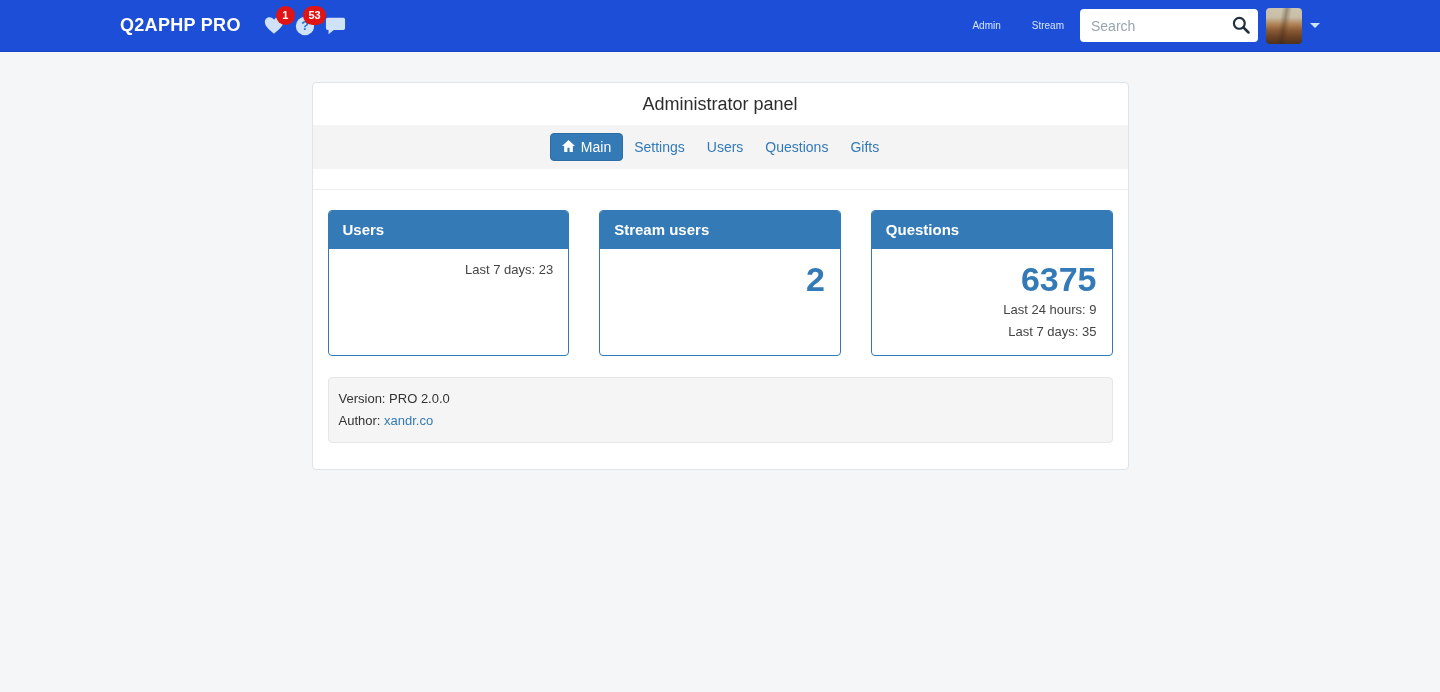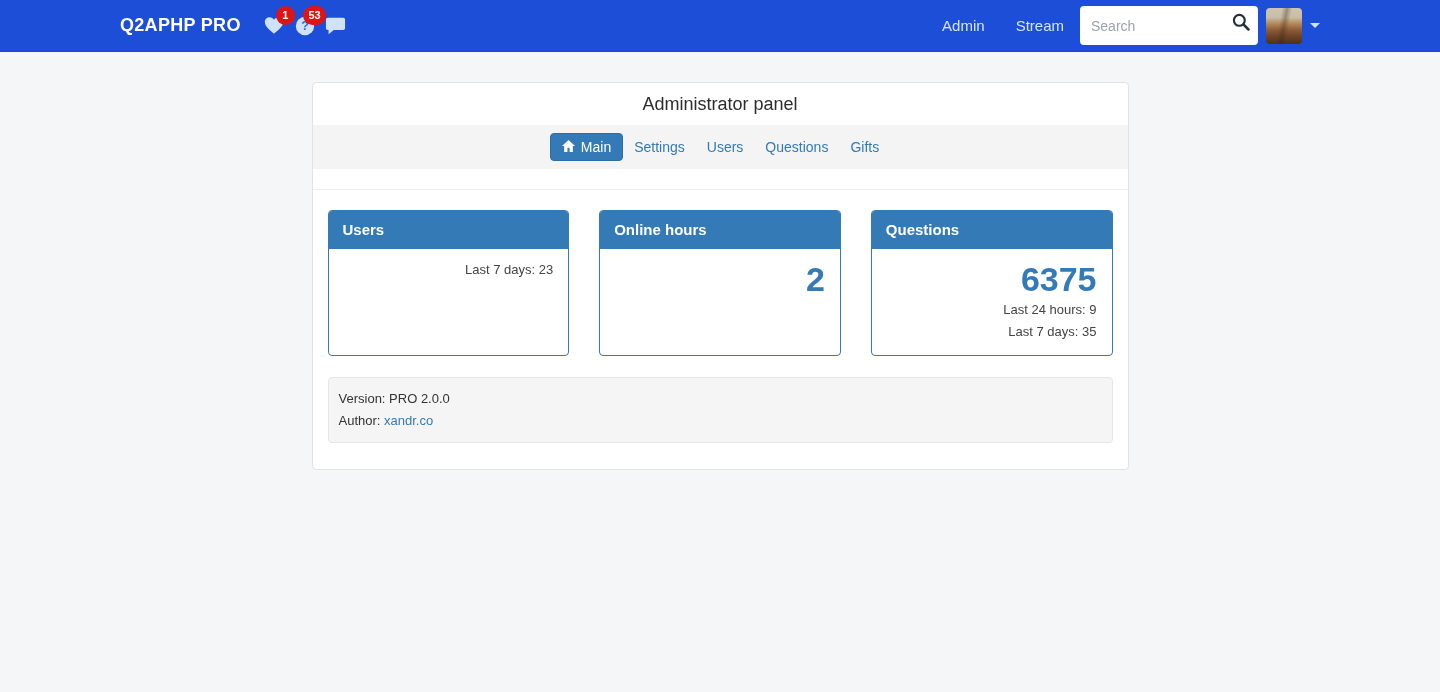--- a/index.html
+++ b/index.html
@@ -64,30 +64,30 @@
     text-align:center;
     border-radius:10px;
   }
   .nav-right {
     margin-left:auto;
     display:flex;
     align-items:center;
   }
   .nav-link {
     color:#d4e5fa;
-    font-size:15px;
+    font-size:10px;
     text-decoration:none;
     cursor:pointer;
     margin-right:31px;
   }
   .nav-link:last-of-type { margin-right:16px; }
   .search-box {
     position:relative;
     width:178px;
-    height:39px;
+    height:33px;
   }
   .search-box input {
     width:100%;
     height:100%;
     border:none;
     border-radius:4px;
     padding:0 32px 0 11px;
     font-size:14px;
     font-family:"Liberation Sans","DejaVu Sans",sans-serif;
     color:#333;
@@ -323,21 +323,21 @@
   <div class="stats-row">
 
     <div class="stat-panel">
       <div class="stat-header">Users</div>
       <div class="stat-body">
         <div class="stat-line">Last 7 days: 23</div>
       </div>
     </div>
 
     <div class="stat-panel">
-      <div class="stat-header">Online hours</div>
+      <div class="stat-header">Stream users</div>
       <div class="stat-body">
         <div class="stat-value">2</div>
       </div>
     </div>
 
     <div class="stat-panel">
       <div class="stat-header">Questions</div>
       <div class="stat-body">
         <div class="stat-value">6375</div>
         <div class="stat-line">Last 24 hours: 9</div>

